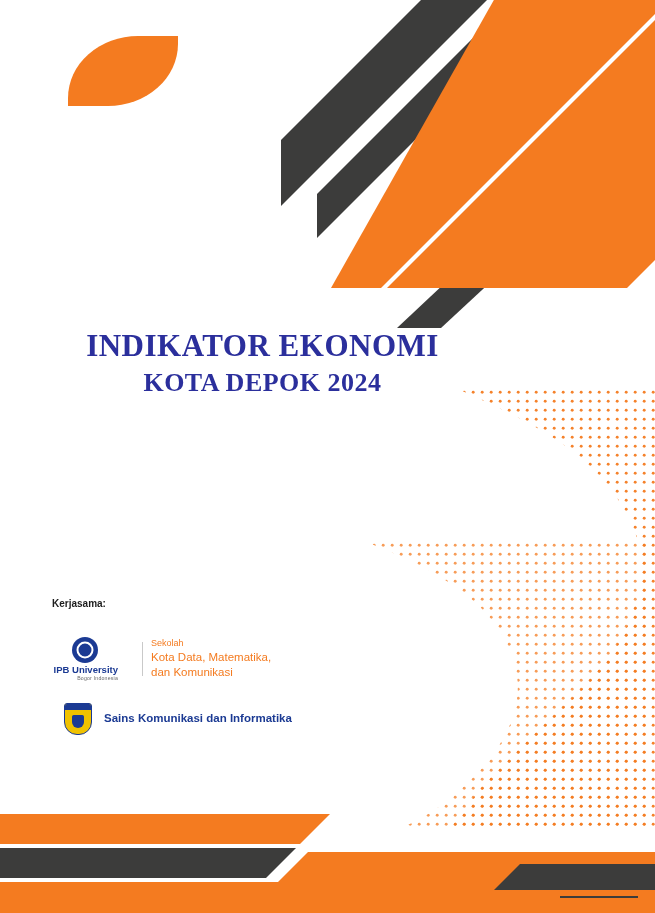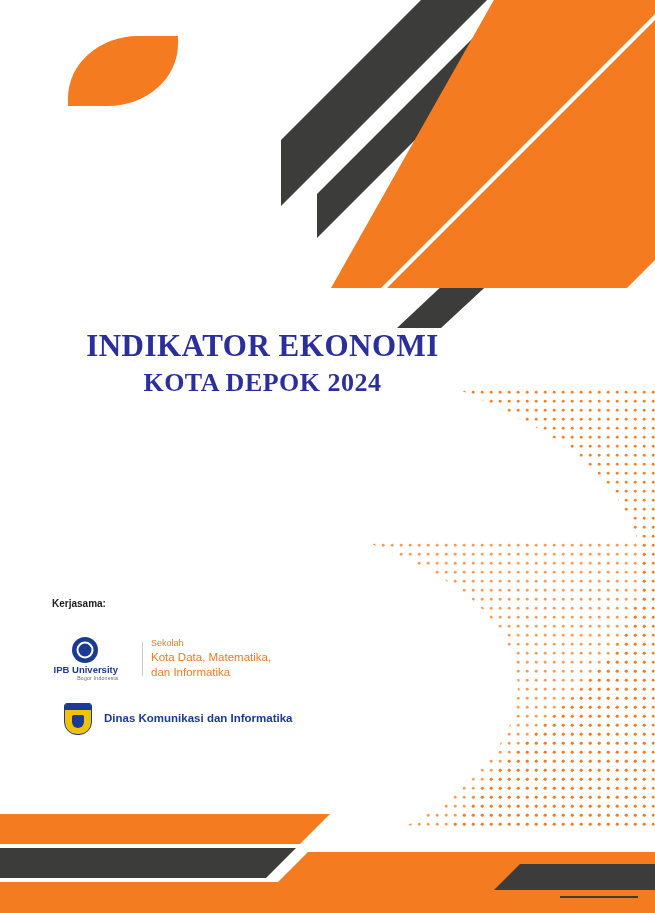--- a/index.html
+++ b/index.html
@@ -254,31 +254,31 @@
   <div class="partner partner-ipb">
     <div class="ipb-logo-wrap">
       <div class="ipb-mark"></div>
       <div class="ipb-name">IPB University</div>
       <div class="ipb-sub">Bogor Indonesia</div>
     </div>
     <div class="ipb-divider"></div>
     <div class="faculty-text">
       <div class="small">Sekolah</div>
       <div>Kota Data, Matematika,</div>
-      <div>dan Informatika</div>
+      <div>dan Komunikasi</div>
     </div>
   </div>
 
   <div class="partner partner-diskominfo">
     <div class="depok-logo">
       <div class="band"></div>
       <div class="inner"></div>
     </div>
     <div class="diskominfo-text">
-      <div>Dinas Komunikasi dan Informatika</div>
+      <div>Sains Komunikasi dan Informatika</div>
     </div>
   </div>
 
   <div class="bottom">
     <svg width="655" height="105" viewBox="0 0 655 105" xmlns="http://www.w3.org/2000/svg">
       <polygon fill="#F47B20" points="30,6 330,6 300,36 0,36 0,6"></polygon>
       <polygon fill="#3C3C3B" points="0,40 296,40 266,70 0,70"></polygon>
       <polygon fill="#F47B20" points="308,44 655,44 655,105 0,105 0,74 278,74"></polygon>
       <polygon fill="#3C3C3B" points="520,56 655,56 655,82 494,82"></polygon>
       <rect x="560" y="88" width="78" height="2" fill="#3C3C3B"></rect>

